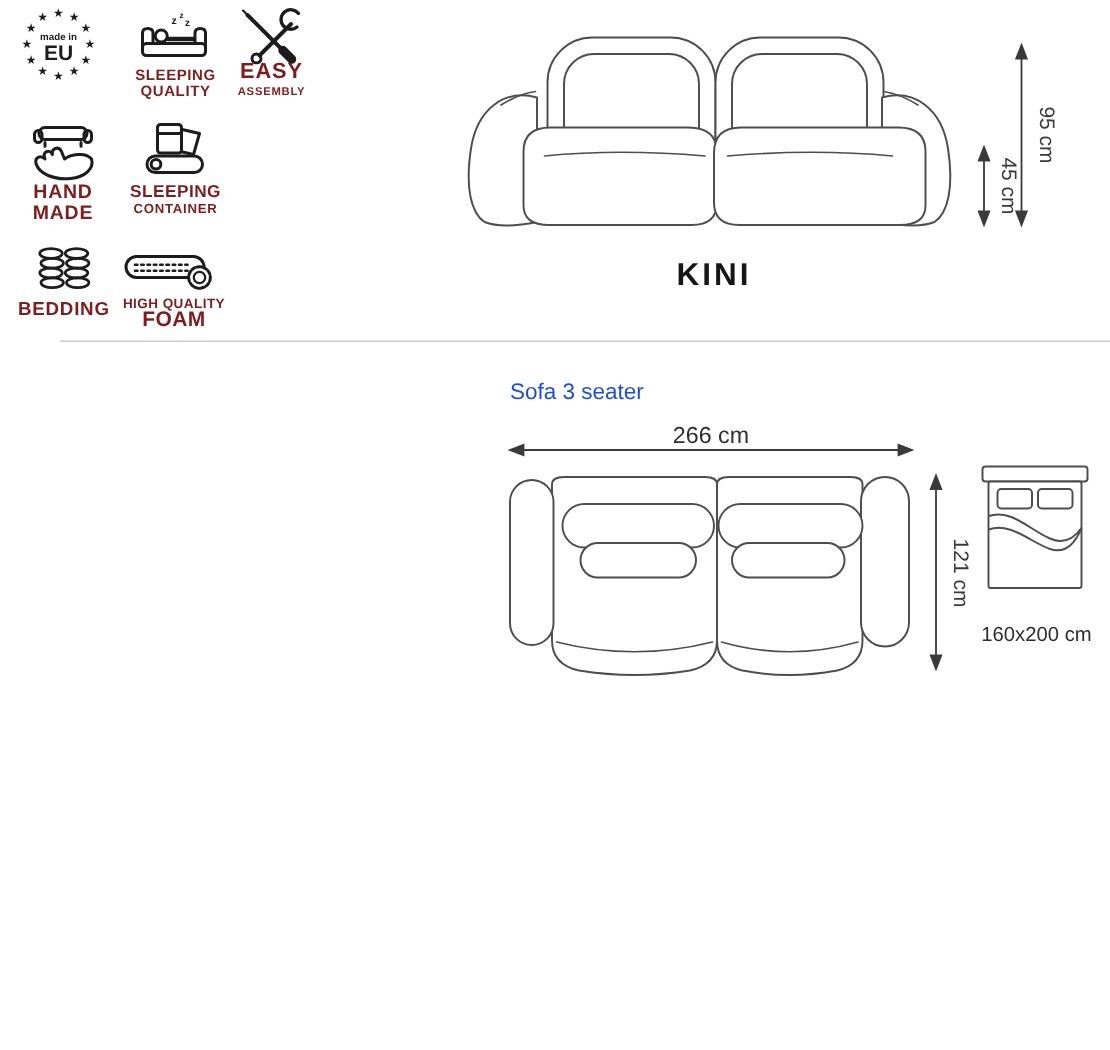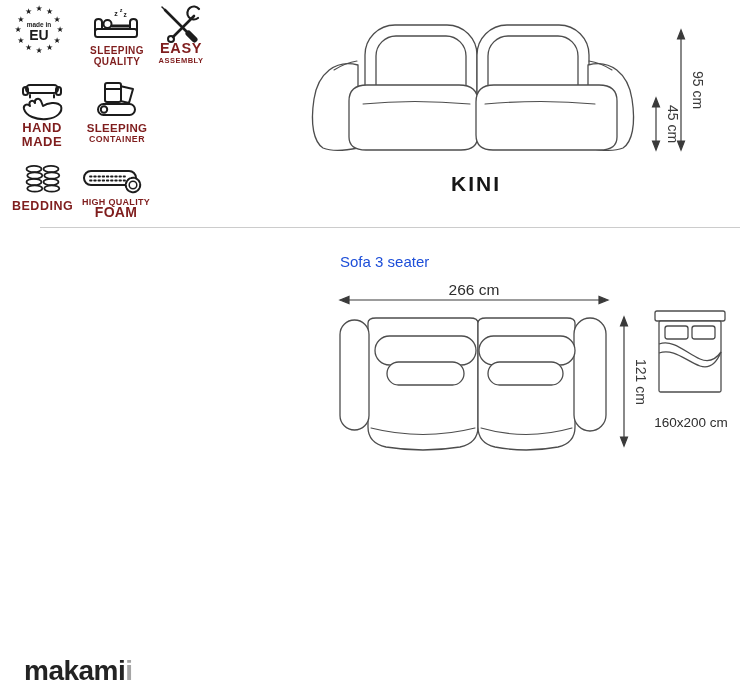--- a/index.html
+++ b/index.html
@@ -207,17 +207,14 @@
       <rect x="5" y="3" width="70" height="10" rx="2"></rect>
       <rect x="9" y="13" width="62" height="71" rx="1.5"></rect>
       <rect x="15" y="18" width="23" height="13" rx="2.5"></rect>
       <rect x="42" y="18" width="23" height="13" rx="2.5"></rect>
       <path d="M9,36 C24,31 36,45 50,51 C59,55 66,51 71,44" fill="none"></path>
       <path d="M9,45 C24,40 36,53 50,58 C59,61 66,56 71,44" fill="none"></path>
     </g>
   </svg>
   <div class="bed-size">160x200 cm</div>
 
-  <div class="logo">
-    <span>makami</span><span class="accent">i</span>
-  </div>
 
 </div>
 
 </body></html>

